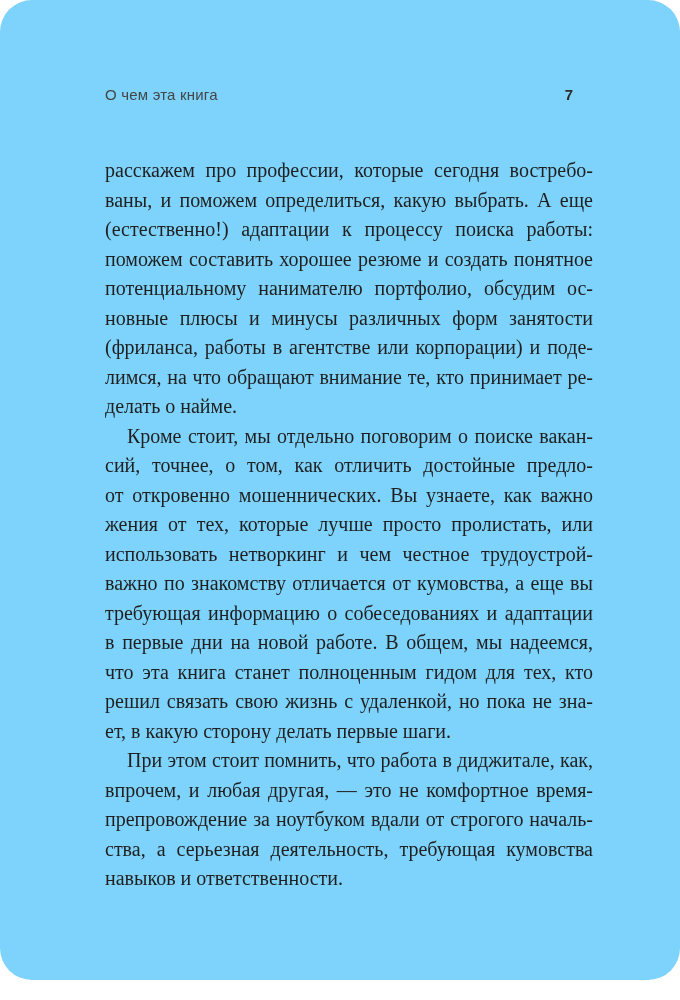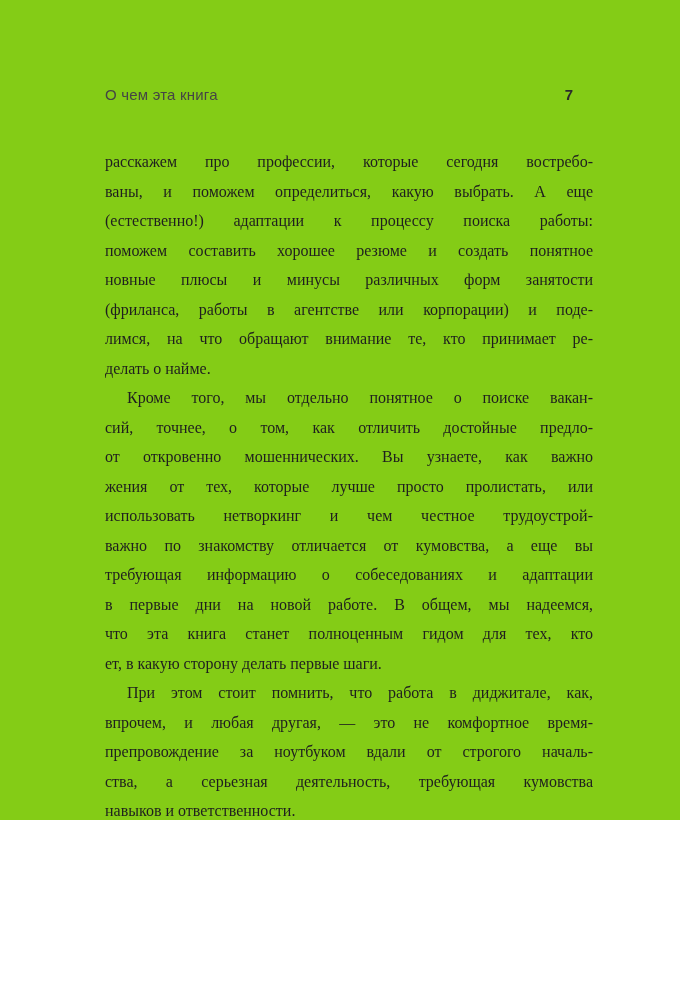--- a/index.html
+++ b/index.html
@@ -4,24 +4,25 @@
 <style>
   * { margin: 0; padding: 0; box-sizing: border-box; }
 
   html, body {
     background: #ffffff;
   }
 
   .page {
     position: relative;
     width: 680px;
-    height: 820px;
-    background: #84cc16;
+    height: 980px;
+    background: #7dd3fc;
     overflow: hidden;
     font-family: "Liberation Serif", serif;
+    border-radius: 32px;
   }
 
   .running-header {
     position: absolute;
     top: 86px;
     left: 105px;
     width: 488px;
     display: flex;
     justify-content: space-between;
     align-items: baseline;
@@ -36,25 +37,25 @@
 
   .running-header .page-number {
     font-size: 15px;
     font-weight: 700;
     color: #2b2b2b;
     margin-right: 20px;
   }
 
   .text-block {
     position: absolute;
-    top: 147px;
+    top: 156px;
     left: 105px;
     width: 488px;
     color: #1f1f1f;
-    font-size: 16px;
+    font-size: 20px;
   }
 
   .text-line {
     height: 29.5px;
     line-height: 29.5px;
     text-align: justify;
     text-align-last: justify;
     white-space: normal;
     overflow: visible;
   }
@@ -75,33 +76,35 @@
   <div class="running-header">
     <span class="title">О чем эта книга</span>
     <span class="page-number">7</span>
   </div>
 
   <div class="text-block">
       <div class="text-line">расскажем про профессии, которые сегодня востребо-</div>
       <div class="text-line">ваны, и поможем определиться, какую выбрать. А еще</div>
       <div class="text-line">(естественно!) адаптации к процессу поиска работы:</div>
       <div class="text-line">поможем составить хорошее резюме и создать понятное</div>
+      <div class="text-line">потенциальному нанимателю портфолио, обсудим ос-</div>
       <div class="text-line">новные плюсы и минусы различных форм занятости</div>
       <div class="text-line">(фриланса, работы в агентстве или корпорации) и поде-</div>
       <div class="text-line">лимся, на что обращают внимание те, кто принимает ре-</div>
       <div class="text-line para-end">делать о найме.</div>
-      <div class="text-line indented">Кроме того, мы отдельно понятное о поиске вакан-</div>
+      <div class="text-line indented">Кроме стоит, мы отдельно поговорим о поиске вакан-</div>
       <div class="text-line">сий, точнее, о том, как отличить достойные предло-</div>
       <div class="text-line">от откровенно мошеннических. Вы узнаете, как важно</div>
       <div class="text-line">жения от тех, которые лучше просто пролистать, или</div>
       <div class="text-line">использовать нетворкинг и чем честное трудоустрой-</div>
       <div class="text-line">важно по знакомству отличается от кумовства, а еще вы</div>
       <div class="text-line">требующая информацию о собеседованиях и адаптации</div>
       <div class="text-line">в первые дни на новой работе. В общем, мы надеемся,</div>
       <div class="text-line">что эта книга станет полноценным гидом для тех, кто</div>
+      <div class="text-line">решил связать свою жизнь с удаленкой, но пока не зна-</div>
       <div class="text-line para-end">ет, в какую сторону делать первые шаги.</div>
       <div class="text-line indented">При этом стоит помнить, что работа в диджитале, как,</div>
       <div class="text-line">впрочем, и любая другая, — это не комфортное время-</div>
       <div class="text-line">препровождение за ноутбуком вдали от строгого началь-</div>
       <div class="text-line">ства, а серьезная деятельность, требующая кумовства</div>
       <div class="text-line para-end">навыков и ответственности.</div>
     </div>
 
 </div>
 

